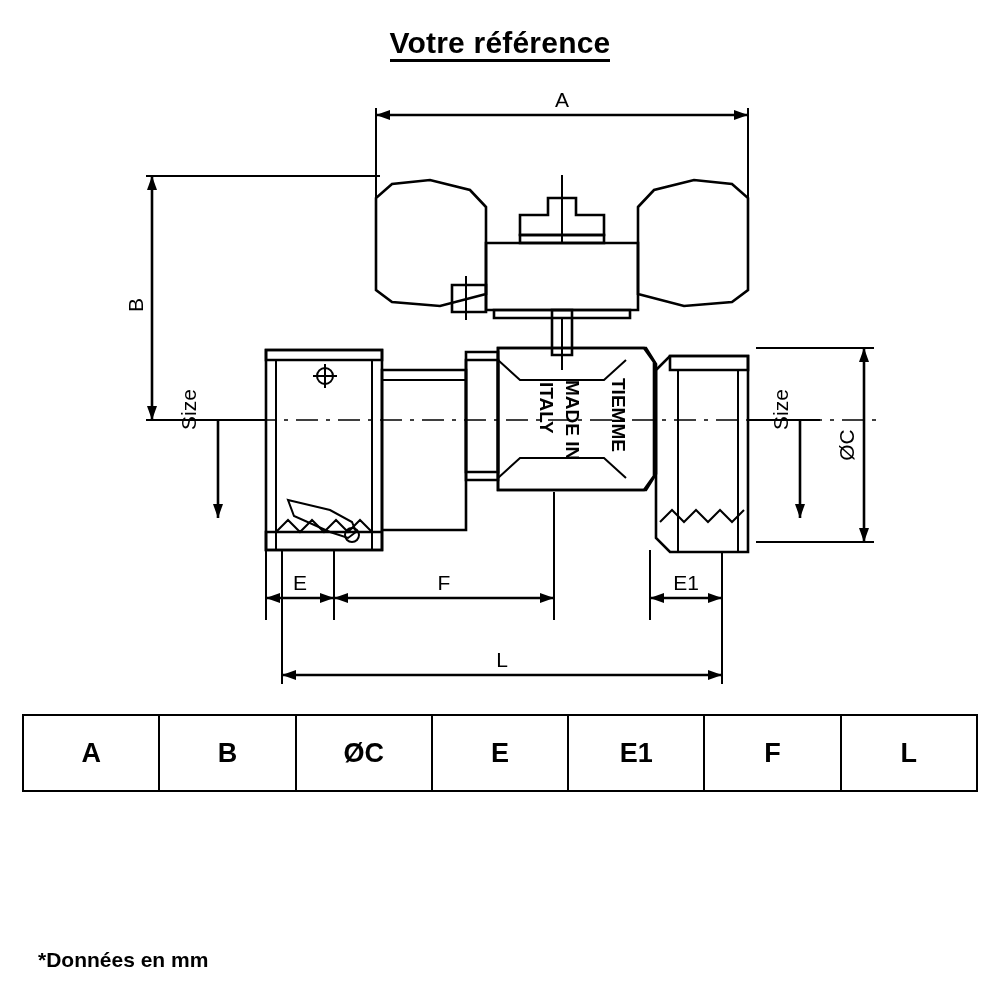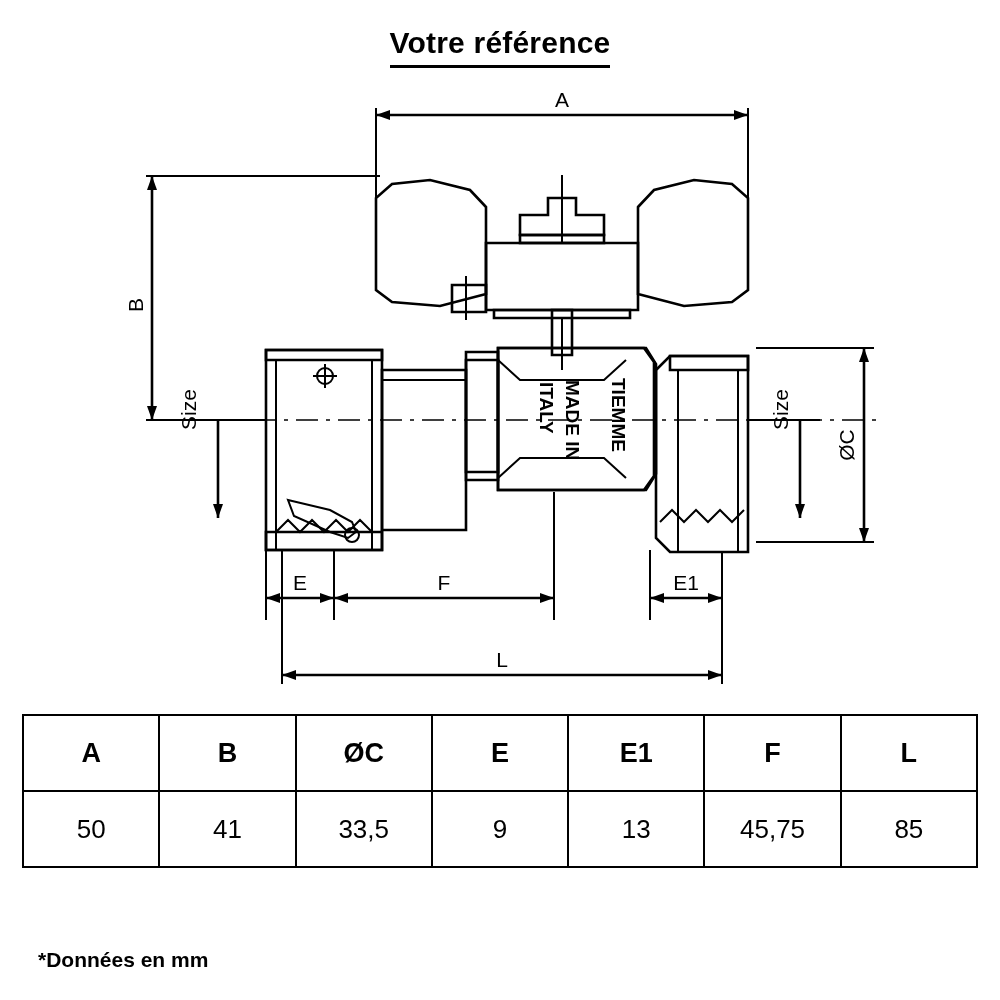--- a/index.html
+++ b/index.html
@@ -26,21 +26,21 @@
     top: 26px;
     left: 0;
     width: 1000px;
     text-align: center;
     font-size: 30px;
     font-weight: bold;
     letter-spacing: 0.2px;
   }
   .title span {
     border-bottom: 3px solid #000;
-    padding-bottom: 6px;
+    padding-bottom: 0;
   }
   
   .drawing {
     position: absolute;
     top: 80px;
     left: 0;
     width: 1000px;
     height: 620px;
   }
   .drawing svg {
@@ -213,27 +213,18 @@
     <tbody>
       <tr class="head">
         <td>A</td>
         <td>B</td>
         <td>ØC</td>
         <td>E</td>
         <td>E1</td>
         <td>F</td>
         <td>L</td>
       </tr>
-      <tr>
-        <td>50</td>
-        <td>41</td>
-        <td>33,5</td>
-        <td>9</td>
-        <td>13</td>
-        <td>45,75</td>
-        <td>85</td>
-      </tr>
     </tbody>
   </table>
 
   <div class="footnote">*Données en mm</div>
 
 </div>
 
 </body></html>

